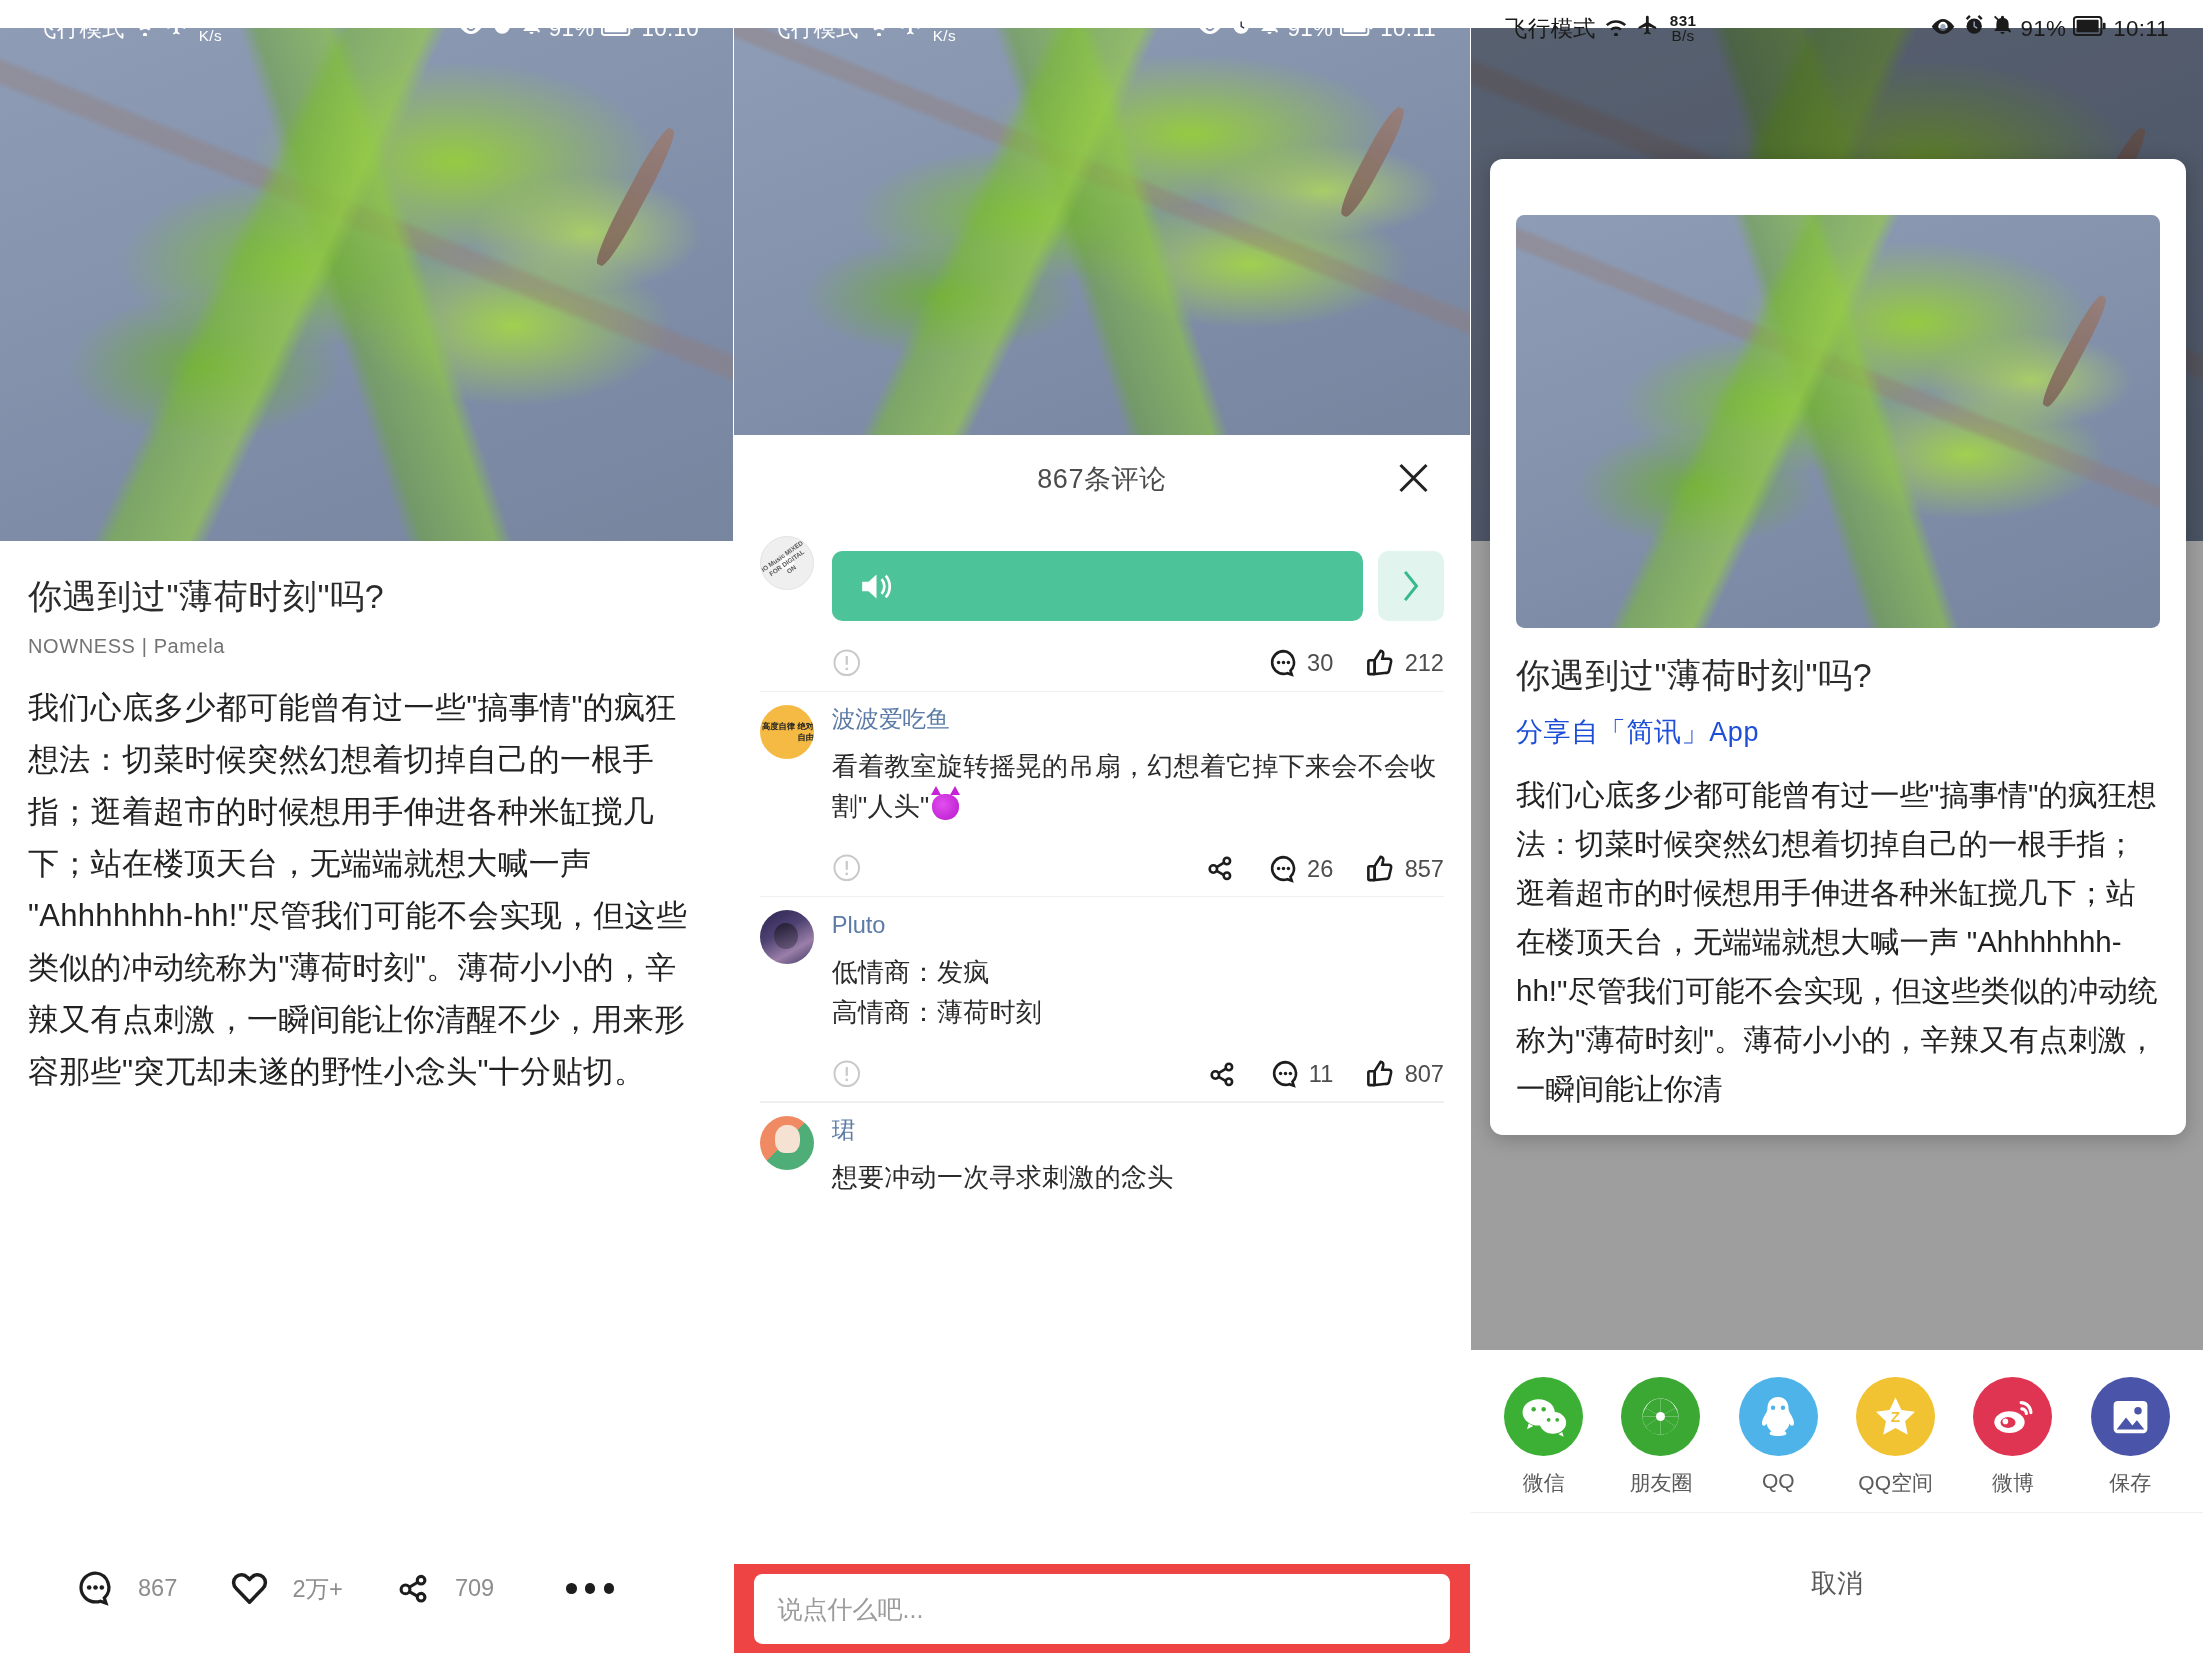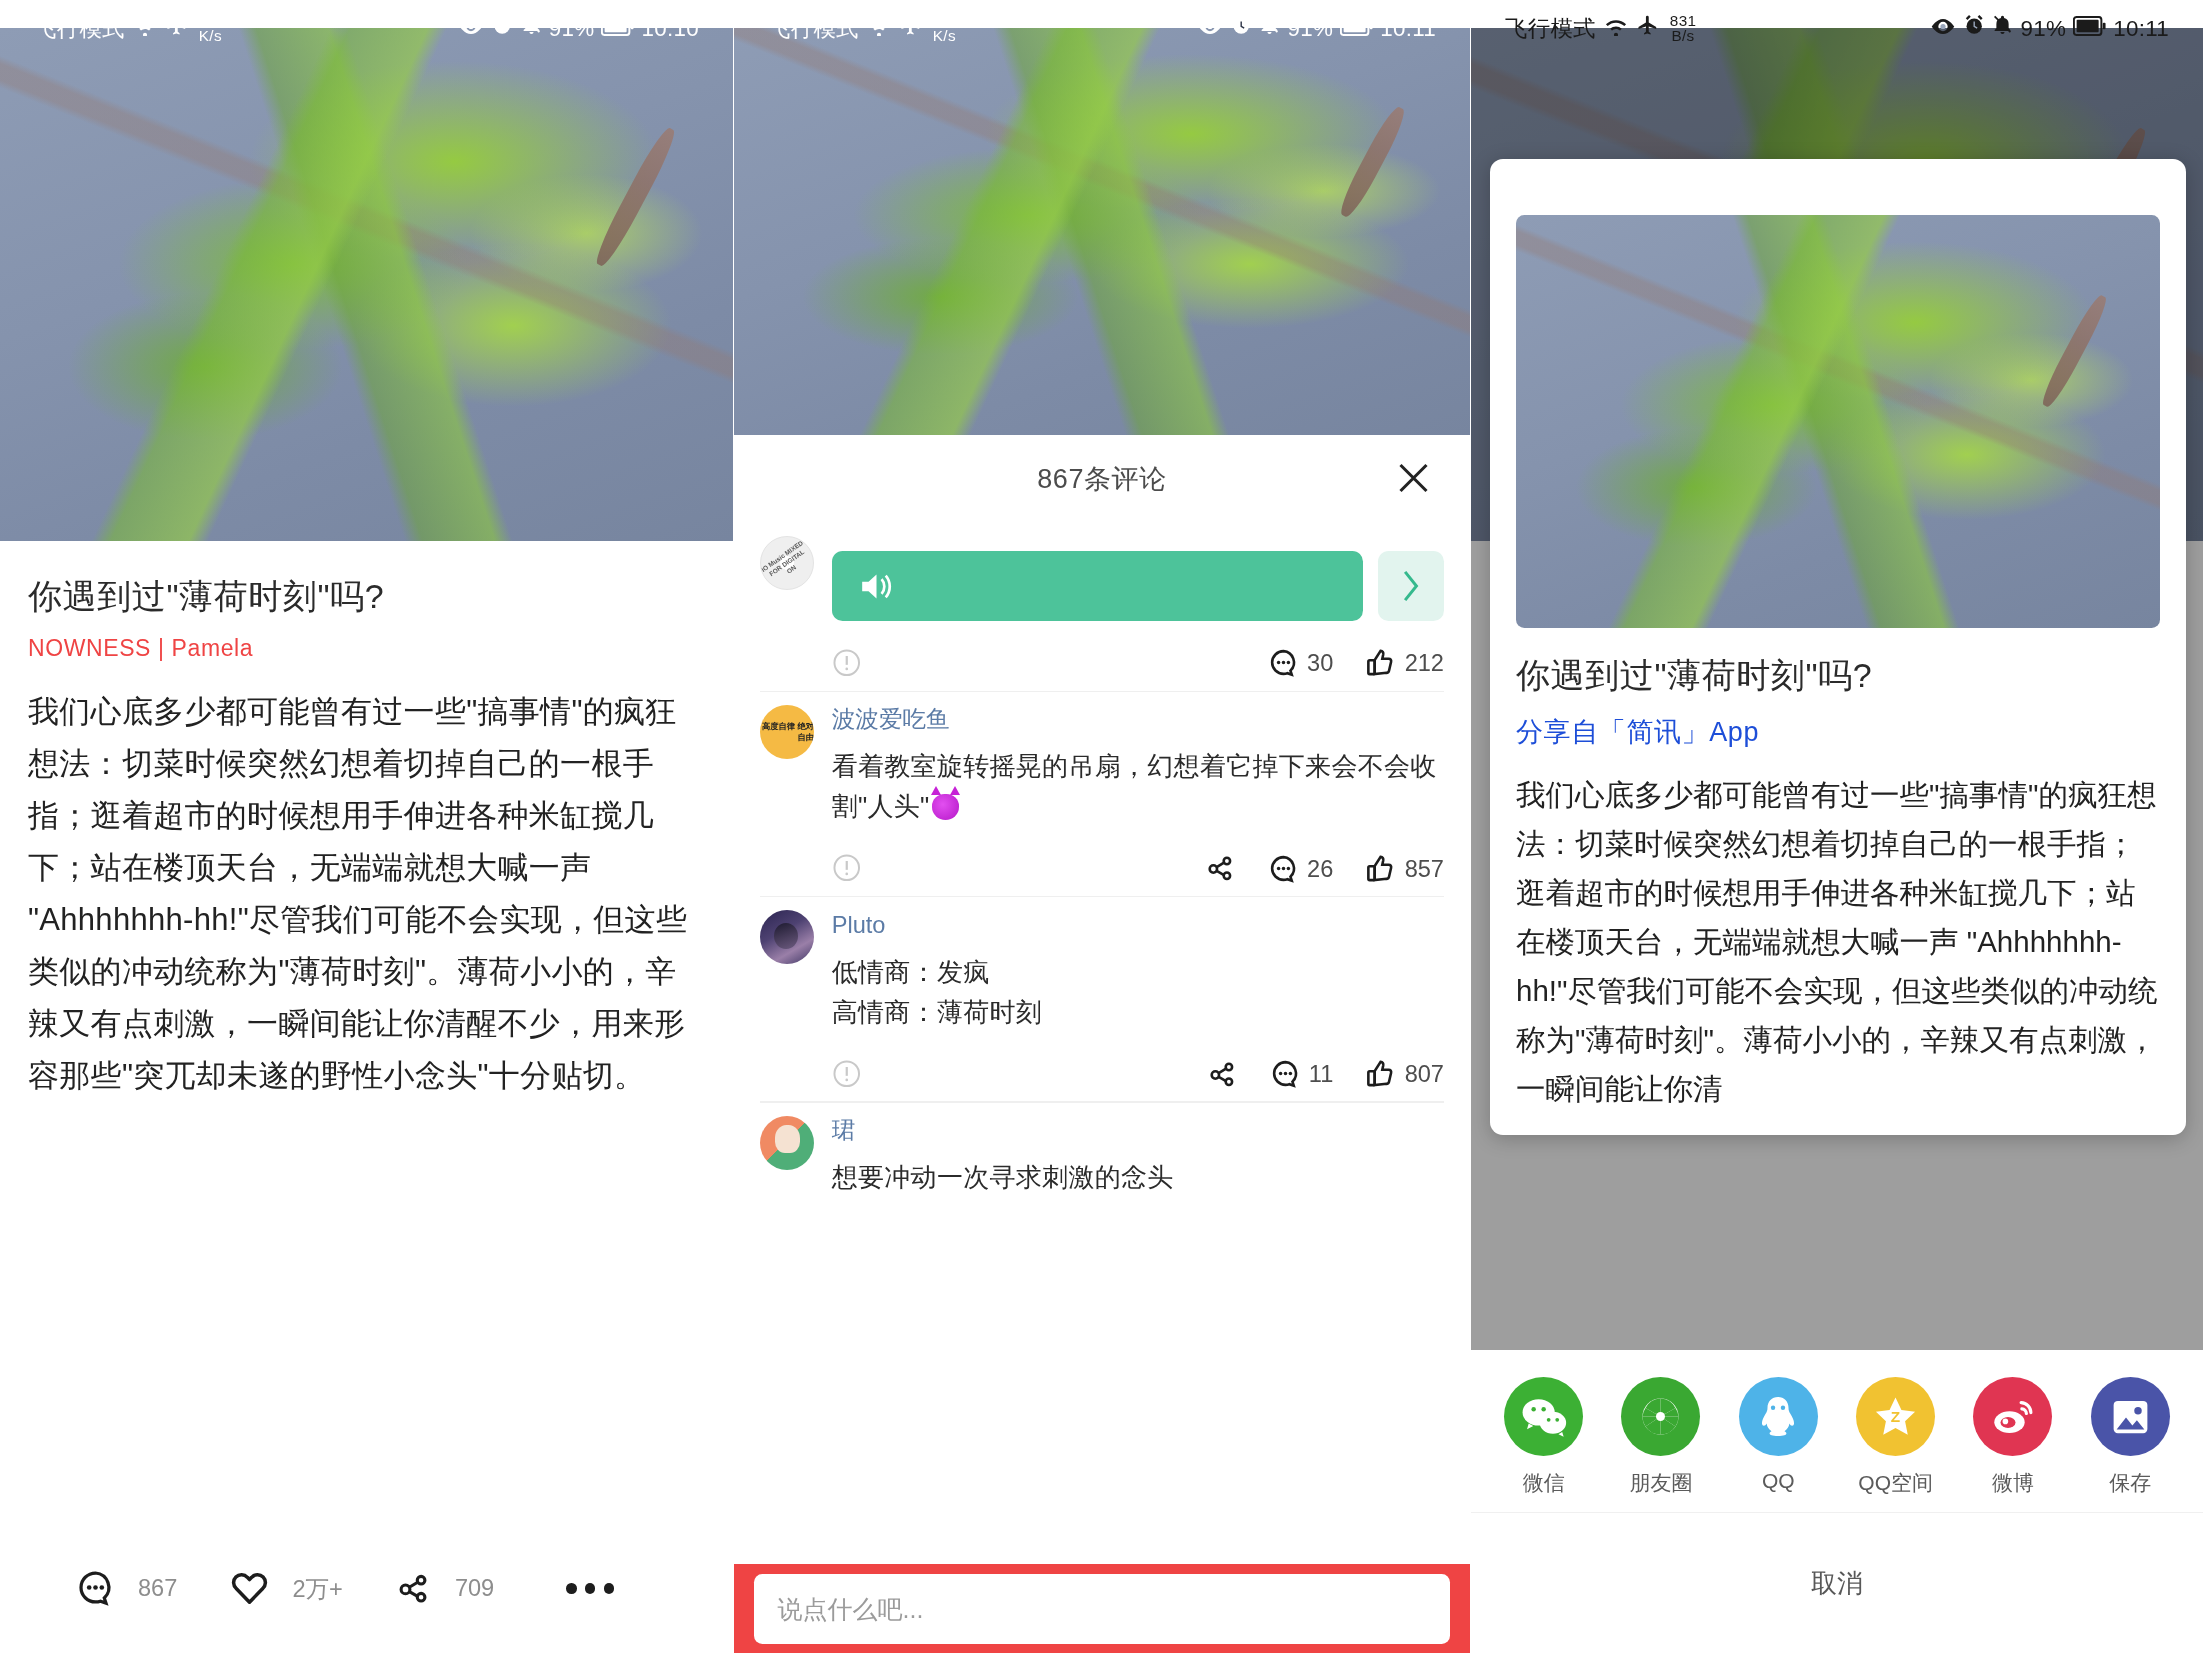--- a/index.html
+++ b/index.html
@@ -48,21 +48,21 @@
   }
   .statusbar.dark { color:#1b1b1b; }
   .sb-left, .sb-right { display:flex; align-items:center; gap:7px; }
   .sb-rate { display:flex; flex-direction:column; align-items:center; line-height:.95; font-size:15.3px; margin-left:3.5px;}
   .ico { display:inline-block; }
 
   
   .p1 .photo { width:733px; height:513px; margin-top:28px; }
   .article { padding: 33px 28px 0 28px; }
   .art-title { font-size:34px; color:#2b2b2b; line-height:1.35; letter-spacing:0.6px;}
-  .art-byline { font-size:23px; color:#ef4444; margin-top:15.3px; letter-spacing:0.6px;}
+  .art-byline { font-size:20px; color:#737373; margin-top:15.3px; letter-spacing:0.6px;}
   .art-body { font-size:31px; color:#222; line-height:1.68; margin-top:23.6px; letter-spacing:0.3px;}
 
   .actionbar{
     position:absolute; left:0; right:0; bottom:46px;
     display:flex; align-items:center; padding-left:77px; gap:0;
   }
   .act { display:flex; align-items:center; gap:24px; margin-right:54px; }
   .act .num { font-size:23.6px; color:#8d8d8d; }
   .dots3 { display:flex; gap:8.3px; align-items:center; margin-left:17.7px;}
   .dots3 i { width:10.6px;height:10.6px;border-radius:50%;background:#1d1d1d;display:block; }
@@ -525,21 +525,21 @@
           <svg width="26" height="20" viewBox="0 0 24 18">
               <path fill="currentColor" d="M12 15.2a1.9 1.9 0 100 3.8 1.9 1.9 0 000-3.8zM12 9.4c-2 0-3.9.8-5.3 2.1l1.6 1.7A5.3 5.3 0 0112 11.7c1.4 0 2.7.5 3.7 1.5l1.6-1.7A7.6 7.6 0 0012 9.4zM12 3.6c-3.6 0-6.9 1.4-9.3 3.8l1.6 1.7A10.9 10.9 0 0112 5.9c2.9 0 5.6 1.2 7.7 3.2l1.6-1.7A13.2 13.2 0 0012 3.6z"></path>
             </svg>
         </span>
         <span class="ico">
           <svg width="23.6" height="22.4" viewBox="0 0 24 24">
               <path fill="currentColor" d="M21 16v-2l-8-5V3.5A1.5 1.5 0 0011.5 2 1.5 1.5 0 0010 3.5V9l-8 5v2l8-2.5V19l-2 1.5V22l3.5-1 3.5 1v-1.5L13 19v-5.5z"></path>
             </svg>
         </span>
         <span class="sb-rate">
-          <b style="font-weight:normal">831</b>
+          <b style="font-weight:bold">831</b>
           <b style="font-weight:normal">B/s</b>
         </span>
       </div>
       <div class="sb-right">
         <span class="ico">
           <svg width="26" height="19" viewBox="0 0 24 16">
               <path fill="currentColor" d="M12 1C6 1 1.6 8 1.6 8S6 15 12 15s10.4-7 10.4-7S18 1 12 1zm0 11.3A4.3 4.3 0 1116.3 8 4.3 4.3 0 0112 12.3z"></path>
               <circle cx="12" cy="8" r="2.4" fill="#9aa6bb"></circle>
             </svg>
         </span>

